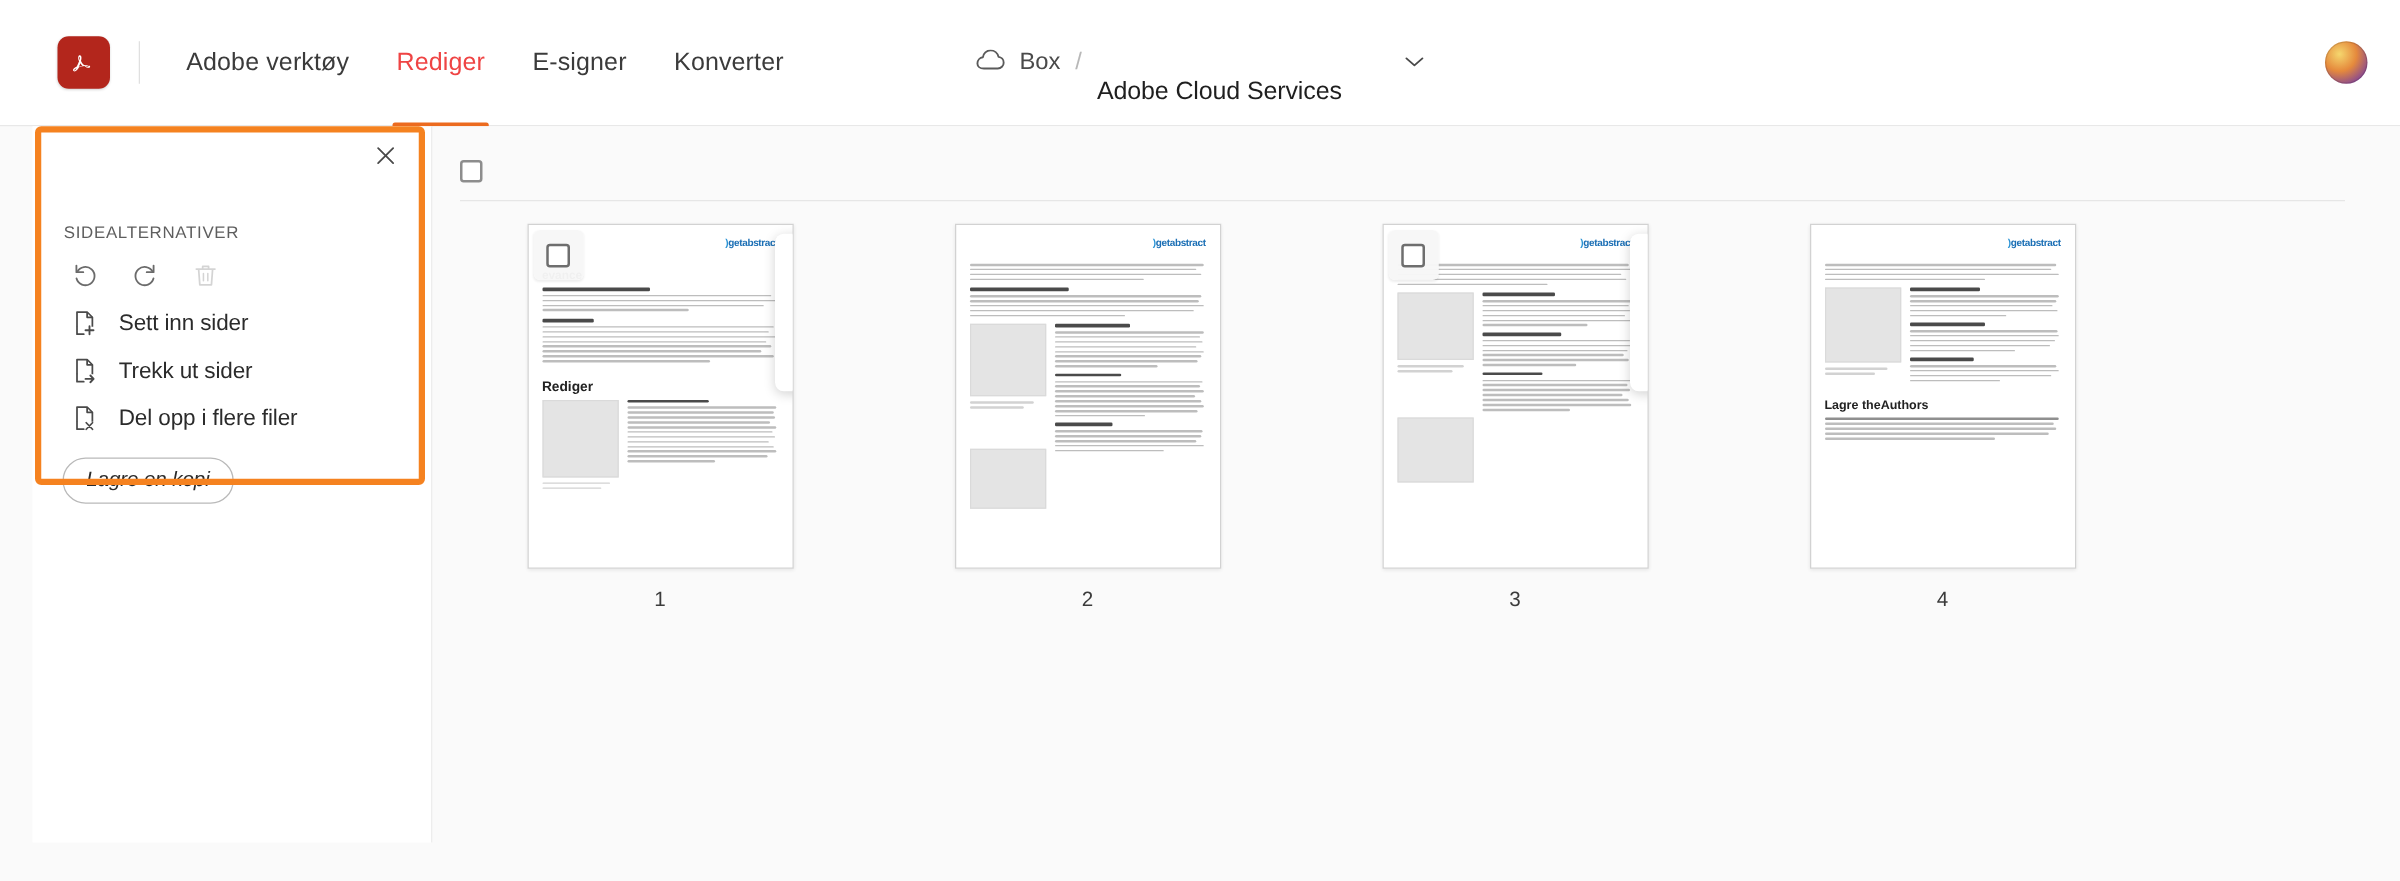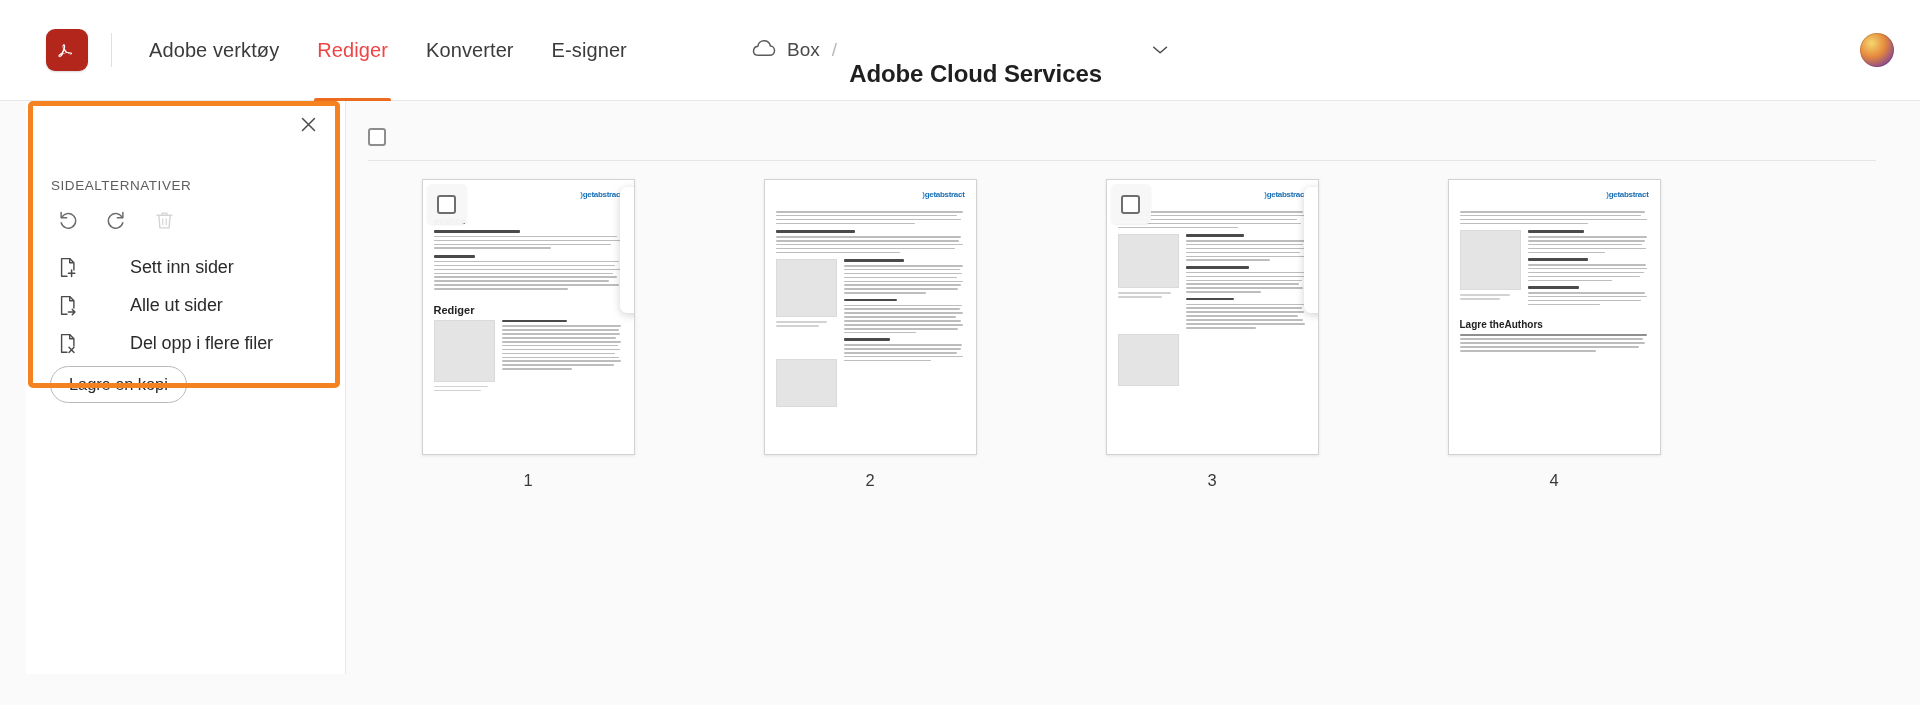--- a/index.html
+++ b/index.html
@@ -55,21 +55,21 @@
 
   .breadcrumb {
     position: absolute; left: 50%; top: 50%;
     transform: translate(-50%, -50%);
     display: flex; align-items: center; gap: 11px;
     white-space: nowrap;
   }
   .cloud-icon { display: block; }
   .bc-src { font-size: 19px; color: #4a4a4a; }
   .bc-sep { font-size: 19px; color: #b8b8b8; padding: 0 1px; }
-  .bc-title { font-size: 24px; color: #1f1f1f; font-weight: 700; letter-spacing: -.1px; margin-top: 48px; }
+  .bc-title { font-size: 20px; color: #1f1f1f; font-weight: 400; letter-spacing: -.1px; margin-top: 48px; }
   .bc-chevron { margin-left: 39px; display: block; }
 
   .avatar {
     position: absolute; right: 26px; top: 50%;
     transform: translateY(-50%);
     width: 34px; height: 34px; border-radius: 50%;
     background: radial-gradient(circle at 34% 30%, #f5d76e 0%, #e5893c 42%, #8a4a8f 78%, #3e4a99 100%);
     box-shadow: inset 0 0 0 1px rgba(0,0,0,.12);
     cursor: pointer;
   }
@@ -124,42 +124,42 @@
     width: 40px; height: 40px; border-radius: 5px;
     display: flex; align-items: center; justify-content: center;
     cursor: pointer;
     background: transparent;
   }
   .icon-btn.disabled { opacity: .42; cursor: default; }
 
   .menu-list { position: absolute; left: 22px; top: 147px; width: 278px; }
   .menu-item {
     height: 38px;
-    display: flex; align-items: center;
+    display: flex; align-items: flex-start;
     padding-left: 10px;
     border-radius: 5px;
     cursor: pointer;
     margin-bottom: 0;
-    gap: 35px;
   }
   .menu-icon { width: 22px; display: flex; align-items: center; justify-content: center; flex: 0 0 22px; }
   .menu-label { margin-left: 15px; font-size: 18px; color: #2b2b2b; letter-spacing: -.1px; white-space: nowrap; }
 
   .btn-row {
     position: absolute; left: 24px; top: 265px;
     display: flex; align-items: center; gap: 9px;
   }
   .btn {
     height: 37px;
     border-radius: 19px;
     font-size: 16.5px;
     display: flex; align-items: center; justify-content: center;
     cursor: pointer;
     white-space: nowrap;
     letter-spacing: -.1px;
+    font-style: italic;
   }
   .btn-secondary {
     padding: 0 18px;
     background: #ffffff;
     color: #2b2b2b;
     border: 1.6px solid #b9b9b9;
   }
   .btn-primary {
     padding: 0 17px;
     background: #2b7de9;
@@ -282,24 +282,24 @@
     </div>
 
     <nav class="nav">
       <div class="nav-item">
         <span>Adobe verktøy</span>
       </div>
       <div class="nav-item active">
         <span>Rediger</span>
       </div>
       <div class="nav-item">
+        <span>E-signer</span>
+      </div>
+      <div class="nav-item">
         <span>Konverter</span>
-      </div>
-      <div class="nav-item">
-        <span>E-signer</span>
       </div>
     </nav>
 
     <div class="breadcrumb">
       <span class="cloud-icon">
         <svg width="24" height="17" viewBox="0 0 24 17" aria-hidden="true">
           <path d="M6.6 15.3h11.1c2.6 0 4.7-2.1 4.7-4.7 0-2.4-1.8-4.4-4.1-4.6C17.6 3 15 .8 11.9.8 8.7.8 6.1 3.2 5.8 6.3 3.3 6.6 1.4 8.7 1.4 11.2c0 2.3 1.9 4.1 5.2 4.1z" fill="none" stroke="#5a5a5a" stroke-width="1.5" stroke-linejoin="round"></path>
         </svg>
       </span>
       <span class="bc-src">Box</span>
@@ -363,21 +363,21 @@
 
       <div class="menu-item">
         <span class="menu-icon">
           <svg width="19" height="21" viewBox="0 0 19 21" aria-hidden="true">
             <path d="M1.6 13.4V1.6h8.1l4.2 4.2v7.6" fill="none" stroke="#4a4a4a" stroke-width="1.4" stroke-linejoin="round"></path>
             <path d="M9.7 1.6v4.2h4.2" fill="none" stroke="#4a4a4a" stroke-width="1.4" stroke-linejoin="round"></path>
             <path d="M1.6 13.4v5.9h5.4" fill="none" stroke="#4a4a4a" stroke-width="1.4" stroke-linecap="round" stroke-linejoin="round"></path>
             <path d="M8.4 17.1h6.3M12.3 14.4l2.6 2.7-2.6 2.7" fill="none" stroke="#4a4a4a" stroke-width="1.5" stroke-linecap="round" stroke-linejoin="round"></path>
           </svg>
         </span>
-        <span class="menu-label">Alle ut sider</span>
+        <span class="menu-label">Trekk ut sider</span>
       </div>
 
       <div class="menu-item">
         <span class="menu-icon">
           <svg width="19" height="21" viewBox="0 0 19 21" aria-hidden="true">
             <path d="M1.6 13.4V1.6h8.1l4.2 4.2v7.6" fill="none" stroke="#4a4a4a" stroke-width="1.4" stroke-linejoin="round"></path>
             <path d="M9.7 1.6v4.2h4.2" fill="none" stroke="#4a4a4a" stroke-width="1.4" stroke-linejoin="round"></path>
             <path d="M1.6 13.4v5.9h5.4" fill="none" stroke="#4a4a4a" stroke-width="1.4" stroke-linecap="round" stroke-linejoin="round"></path>
             <path d="M9 14.2l5 5.2M14 14.2l-5 5.2" fill="none" stroke="#4a4a4a" stroke-width="1.4" stroke-linecap="round"></path>
           </svg>

